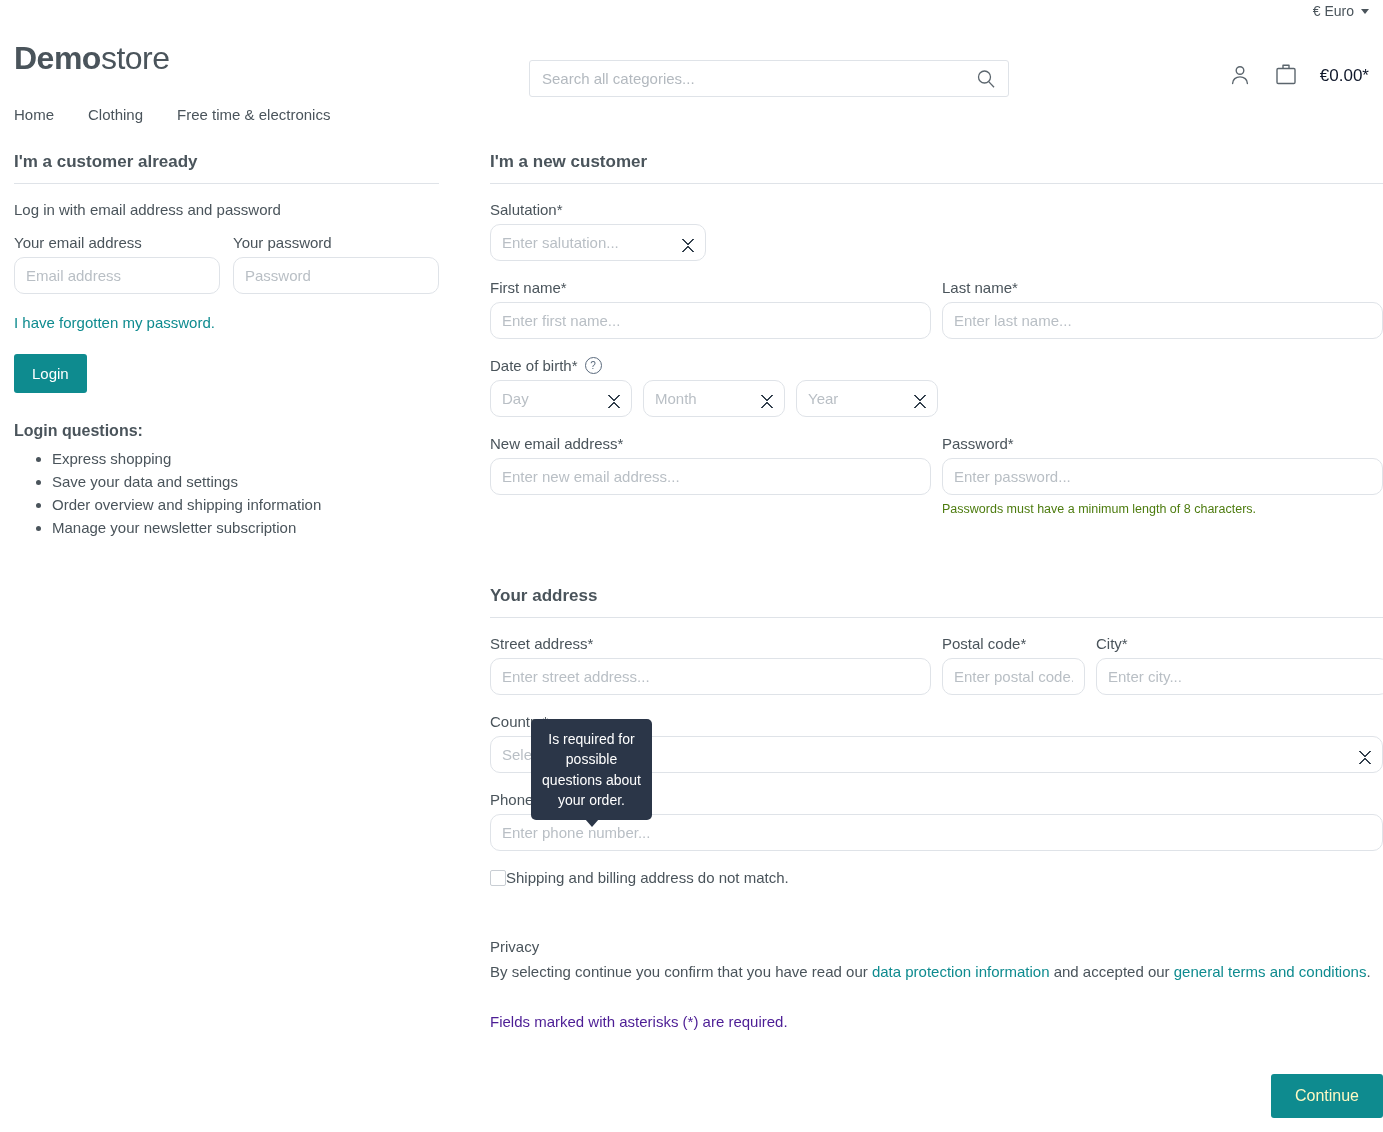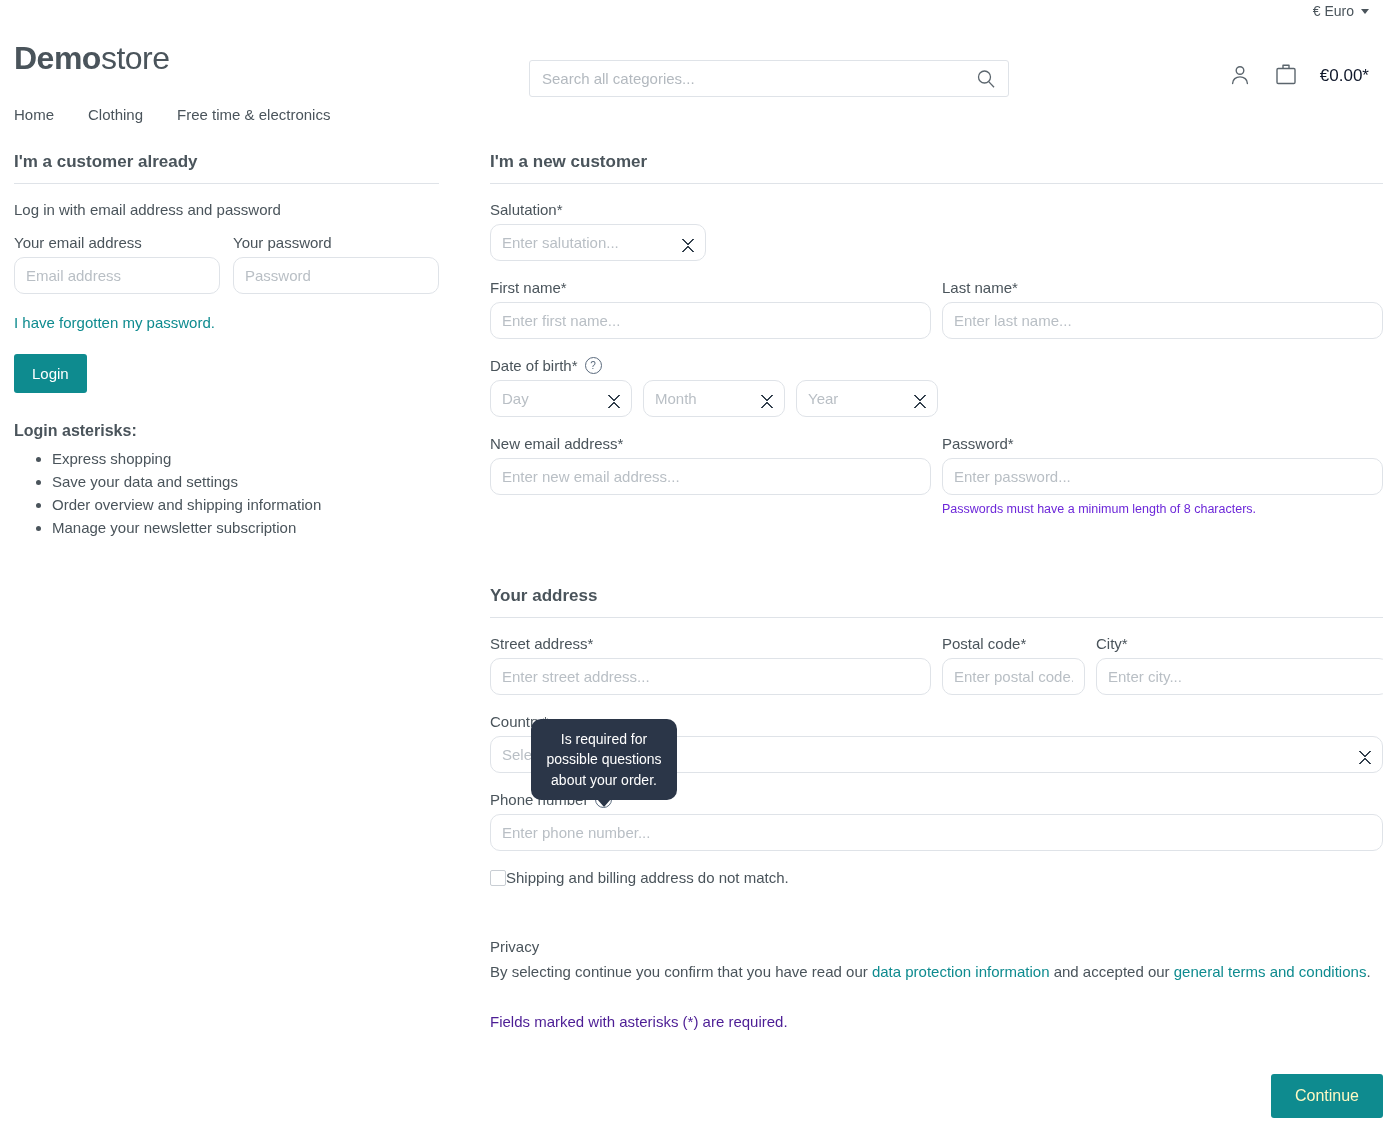--- a/index.html
+++ b/index.html
@@ -80,21 +80,21 @@
                cursor:pointer; }
   .adv-title { font-weight:700; font-size:16px; margin-top:29px; color:#4a545b; }
   ul.adv { margin:10px 0 0 0; padding-left:38px; }
   ul.adv li { margin-bottom:6px; font-size:15px; color:#4a545b; }
 
   
   .row { display:flex; gap:11px; }
   .field { margin-bottom:18px; }
   .w-half { width:441px; flex:0 0 441px; }
   .w-dob { width:142px; flex:0 0 142px; }
-  .hint { font-size:12.5px; color:#6d28d9; margin-top:7px; }
+  .hint { font-size:12.5px; color:#4d7c0f; margin-top:7px; }
 
   .help-icon { display:inline-flex; align-items:center; justify-content:center;
                width:17px; height:17px; border:1px solid #5a6a7d; border-radius:50%;
                font-size:10px; color:#5a6a7d; margin-left:7px; vertical-align:middle;
                cursor:pointer; line-height:1; }
   .lbl-row { display:flex; align-items:flex-start; margin-bottom:6px; }
   .lbl-row .label { margin-bottom:0; }
 
   
   .checkline { display:flex; align-items:center; margin-top:8px; }
@@ -105,22 +105,22 @@
   .privacy-title { font-weight:400; font-size:15px; color:#4a545b; margin-top:52px; }
   .privacy-text { font-size:15px; color:#4a545b; margin-top:6px; line-height:1.45; }
   .privacy-text a { color:#0e8b8f; text-decoration:none; cursor:pointer; }
   .req-note { font-size:15px; color:#4c1d95; margin-top:30px; }
 
   .btn-continue { position:absolute; right:0; bottom:-88px; background:#0e8b8f; color:#fef9c3;
                   border:none; border-radius:3px; padding:13px 24px; font-size:16px;
                   font-family:"Liberation Sans", sans-serif; cursor:pointer; }
 
   
-  .tooltip { position:absolute; left:531px; top:719px; width:146px; background:#2b3648;
-             color:#fff; border-radius:10px; padding:10px 8px; font-size:14px; line-height:1.45;
+  .tooltip { position:absolute; left:531px; top:719px; width:121px; background:#2b3648;
+             color:#fff; border-radius:5px; padding:10px 8px; font-size:14px; line-height:1.45;
              text-align:center; z-index:50; }
   .tooltip:after { content:""; position:absolute; left:50%; margin-left:-7px; bottom:-7px;
                    width:0;height:0;border-left:7px solid transparent;
                    border-right:7px solid transparent; border-top:8px solid #2b3648; }
 </style>
 </head>
 <body>
 
 <div class="topbar">
   <div class="currency">
@@ -185,21 +185,21 @@
         <input class="txt" type="password" value="" placeholder="Password" style="">
       </div>
     </div>
 
     <a class="forgot">I have forgotten my password.</a>
 
     <div>
       <button class="btn-login">Login</button>
     </div>
 
-    <div class="adv-title">Login asterisks:</div>
+    <div class="adv-title">Login questions:</div>
     <ul class="adv">
       <li>Express shopping</li>
       <li>Save your data and settings</li>
       <li>Order overview and shipping information</li>
       <li>Manage your newsletter subscription</li>
     </ul>
   </div>
 
   <div class="col-right">
     <h2 class="section">I'm a new customer</h2>

